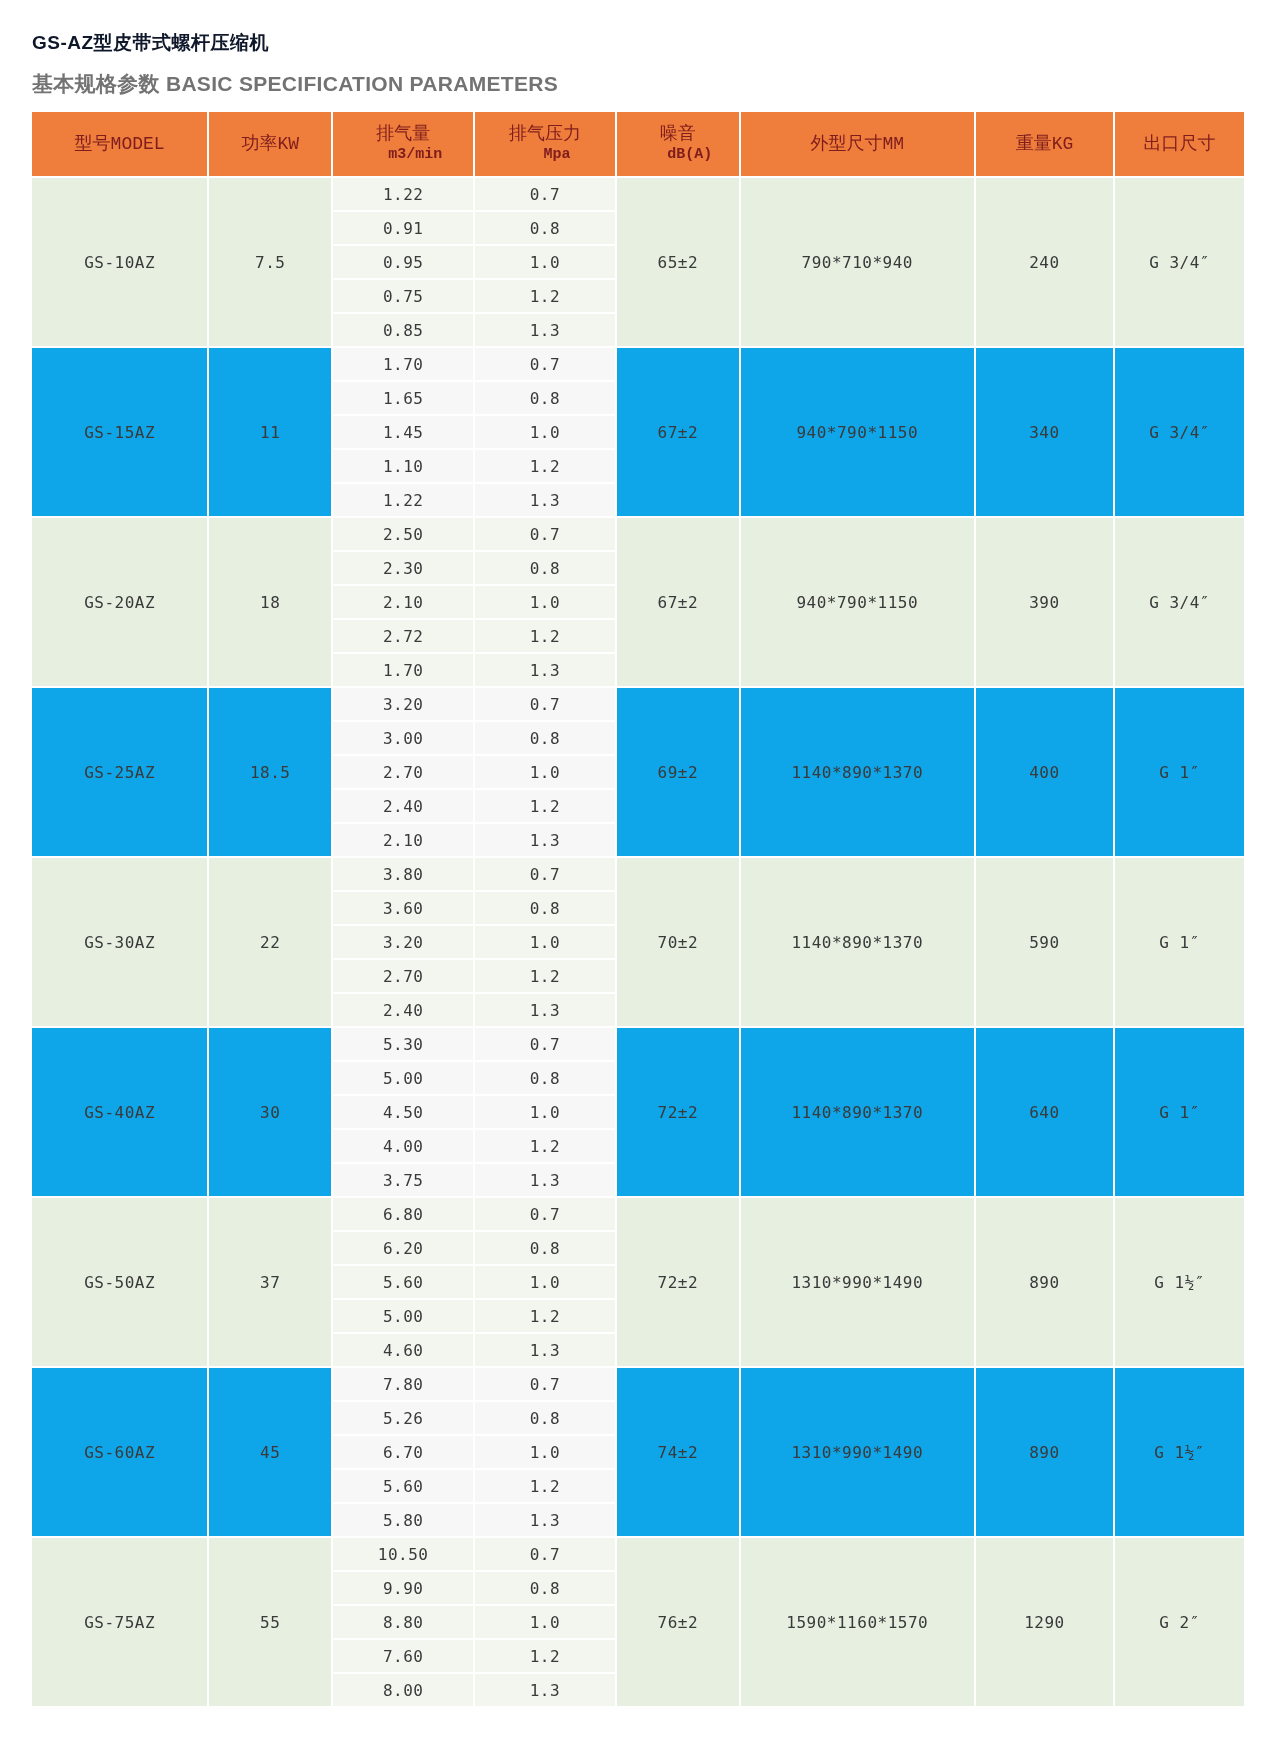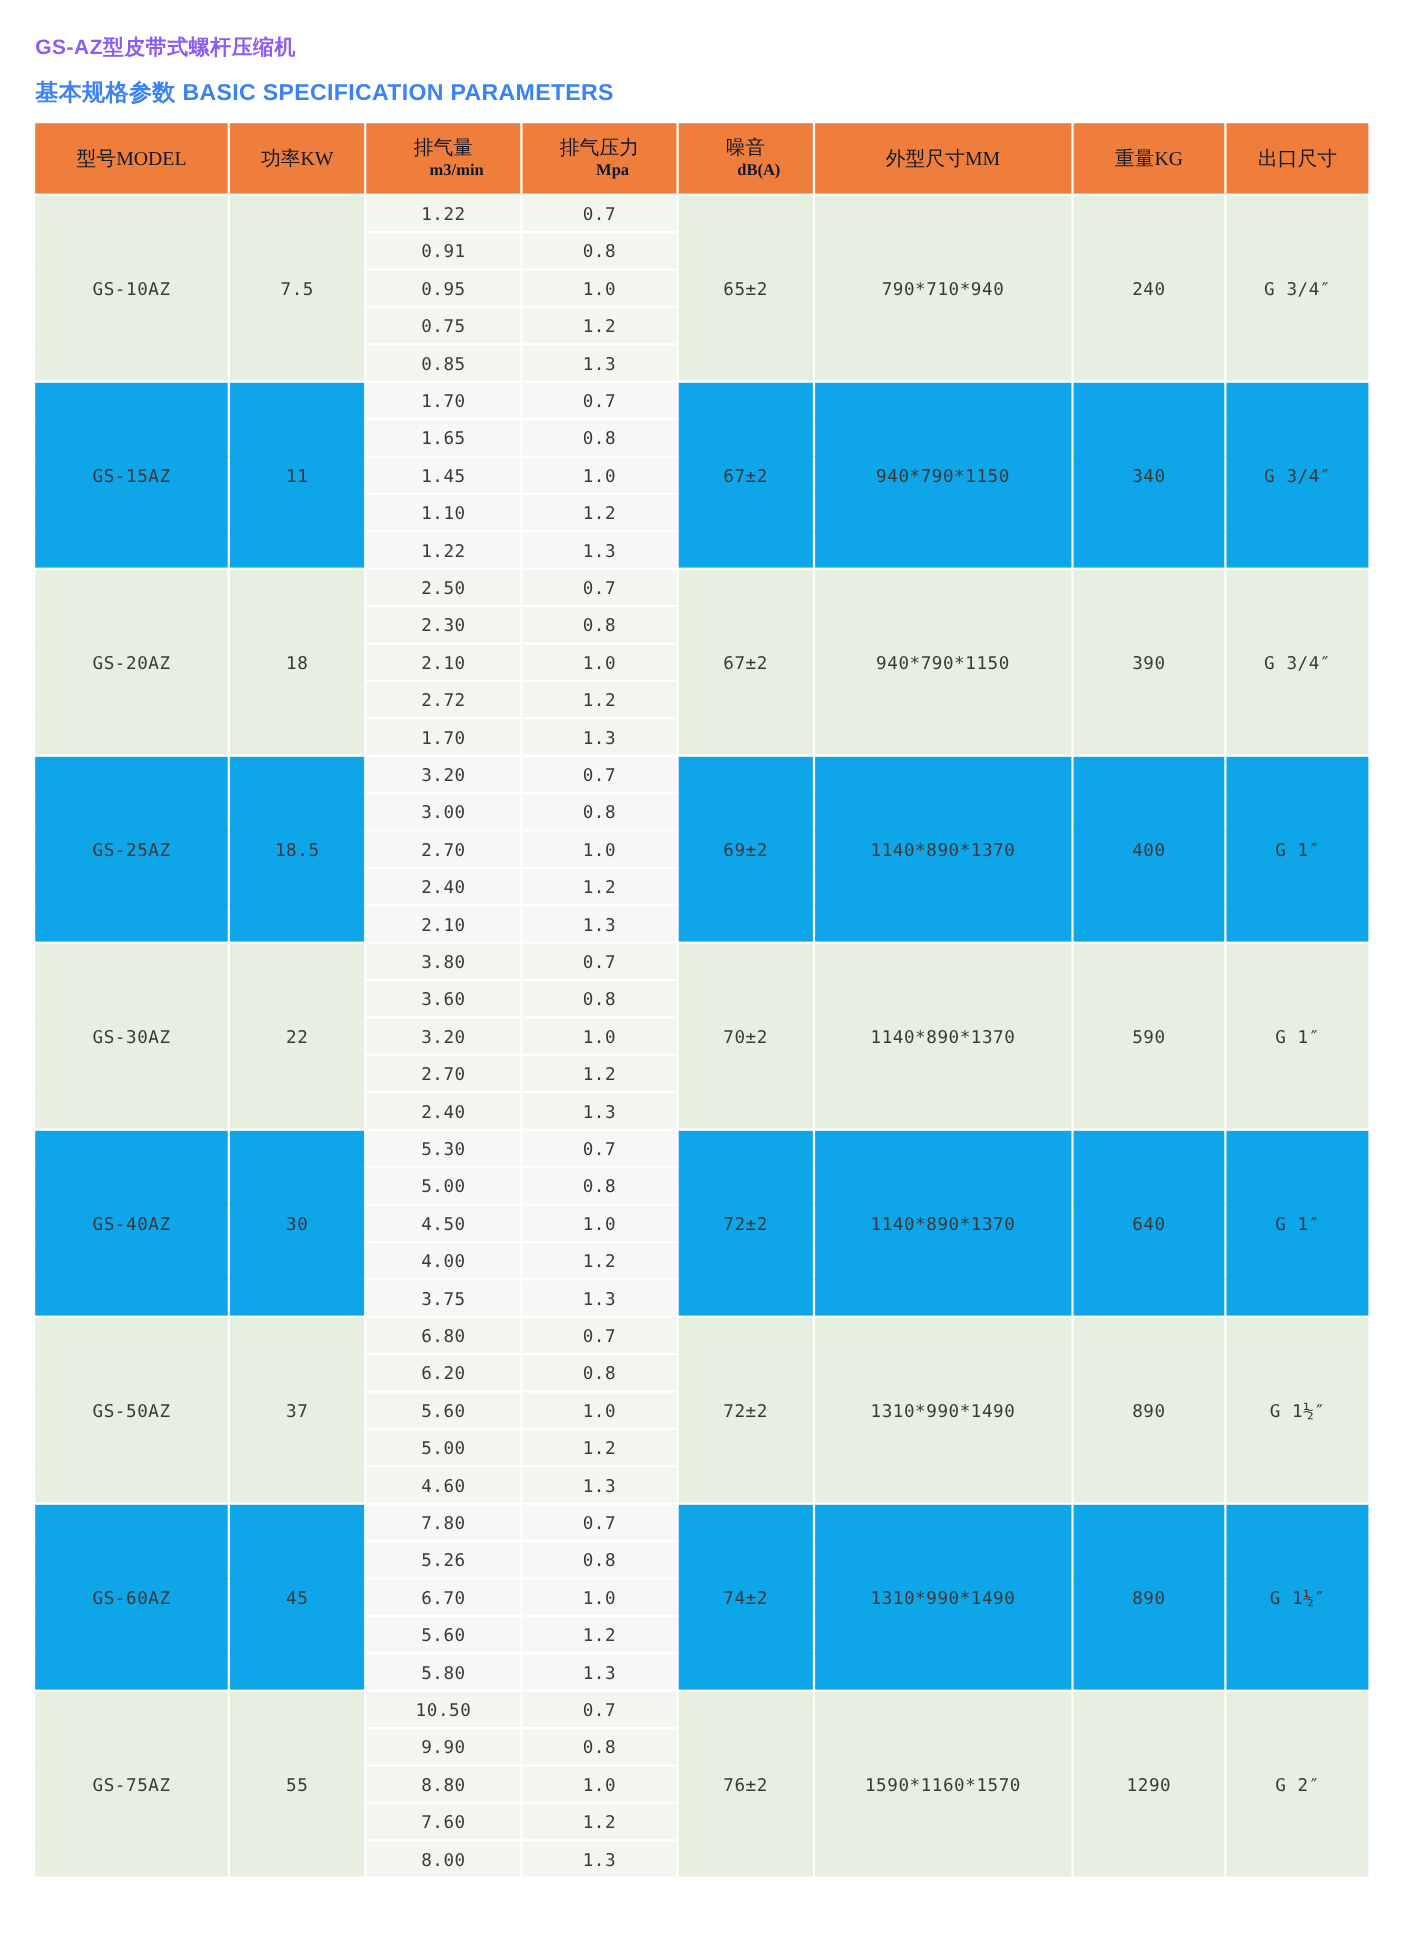--- a/index.html
+++ b/index.html
@@ -14,51 +14,51 @@
     color: #333;
   }
   .page {
     width: 1278px;
     box-sizing: border-box;
     padding: 26px 30px 20px 30px;
   }
   .title-1 {
     font-size: 19px;
     font-weight: bold;
-    color: #8b5cf6;
+    color: #0f172a;
     letter-spacing: 0.5px;
     margin: 4px 0 14px 2px;
   }
   .title-2 {
     font-size: 21px;
     font-weight: bold;
-    color: #3b82f6;
+    color: #737373;
     letter-spacing: 0.3px;
     margin: 0 0 12px 2px;
   }
   table.spec {
     border-collapse: collapse;
     width: 1216px;
     table-layout: fixed;
     font-size: 17px;
   }
   table.spec td, table.spec th {
     border: 2px solid #ffffff;
     text-align: center;
     vertical-align: middle;
     font-weight: normal;
   }
   thead th {
     background: #ef7d3c;
-    color: #0f172a;
+    color: #7f1d1d;
     font-weight: bold;
     font-size: 18px;
     height: 62px;
     line-height: 1.25;
-    font-family: Liberation Serif, serif;
+    font-family: Liberation Mono, monospace;
   }
   thead th .sub {
     display: block;
     font-size: 15px;
     font-weight: bold;
     padding-left: 24px;
   }
   .c-model   { width: 160px; }
   .c-power   { width: 112px; }
   .c-flow    { width: 128px; }

